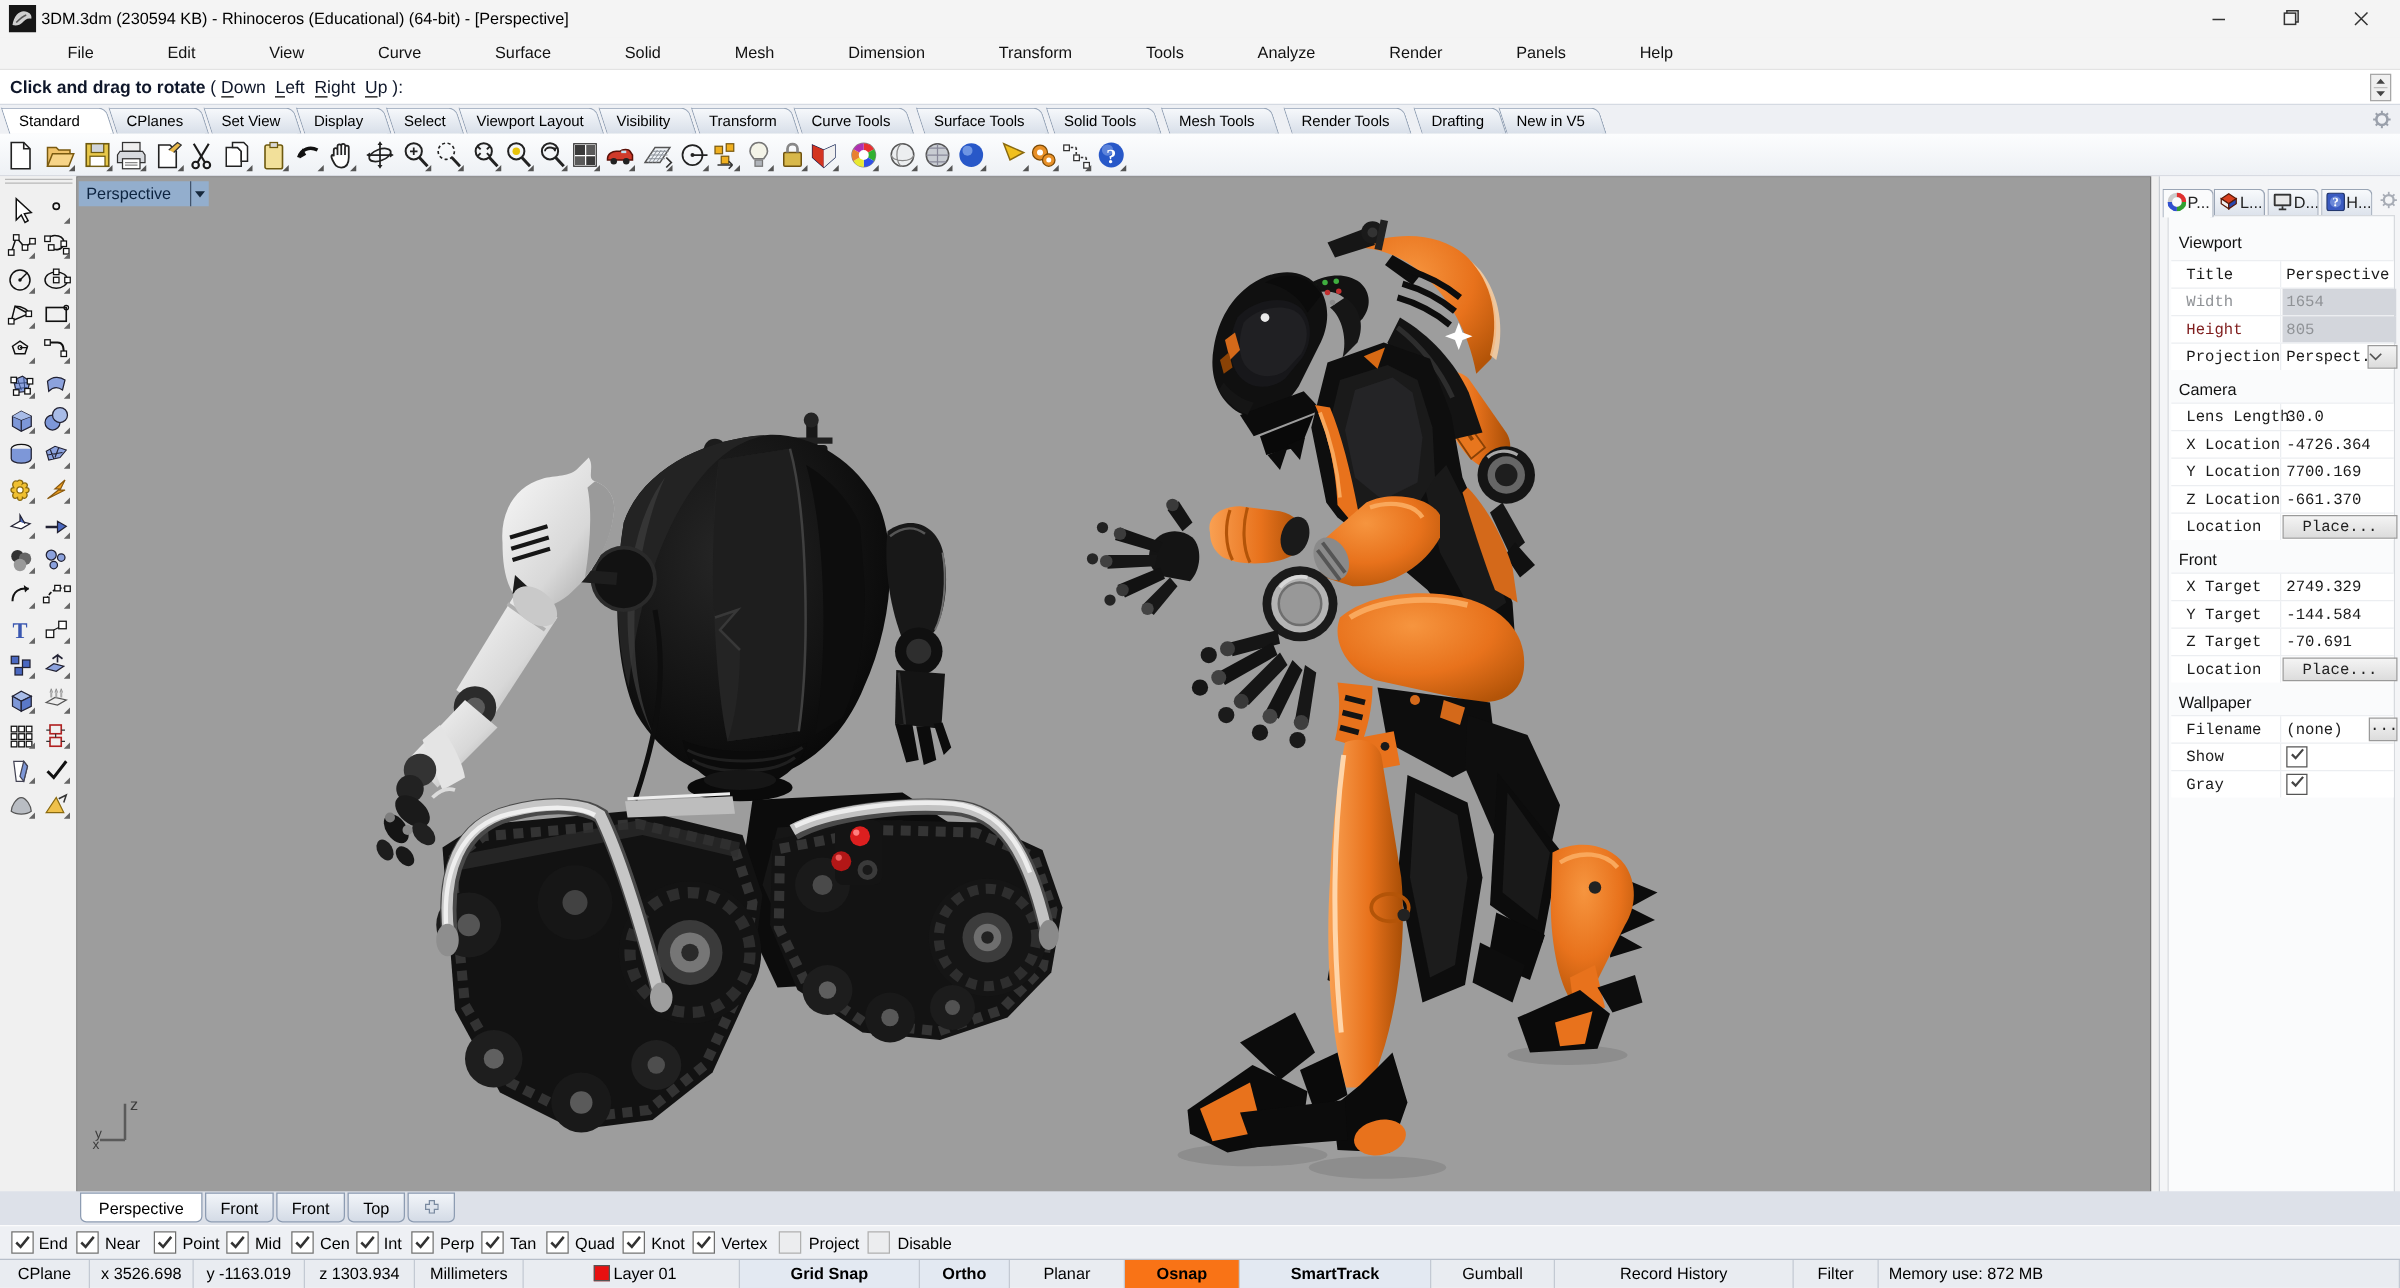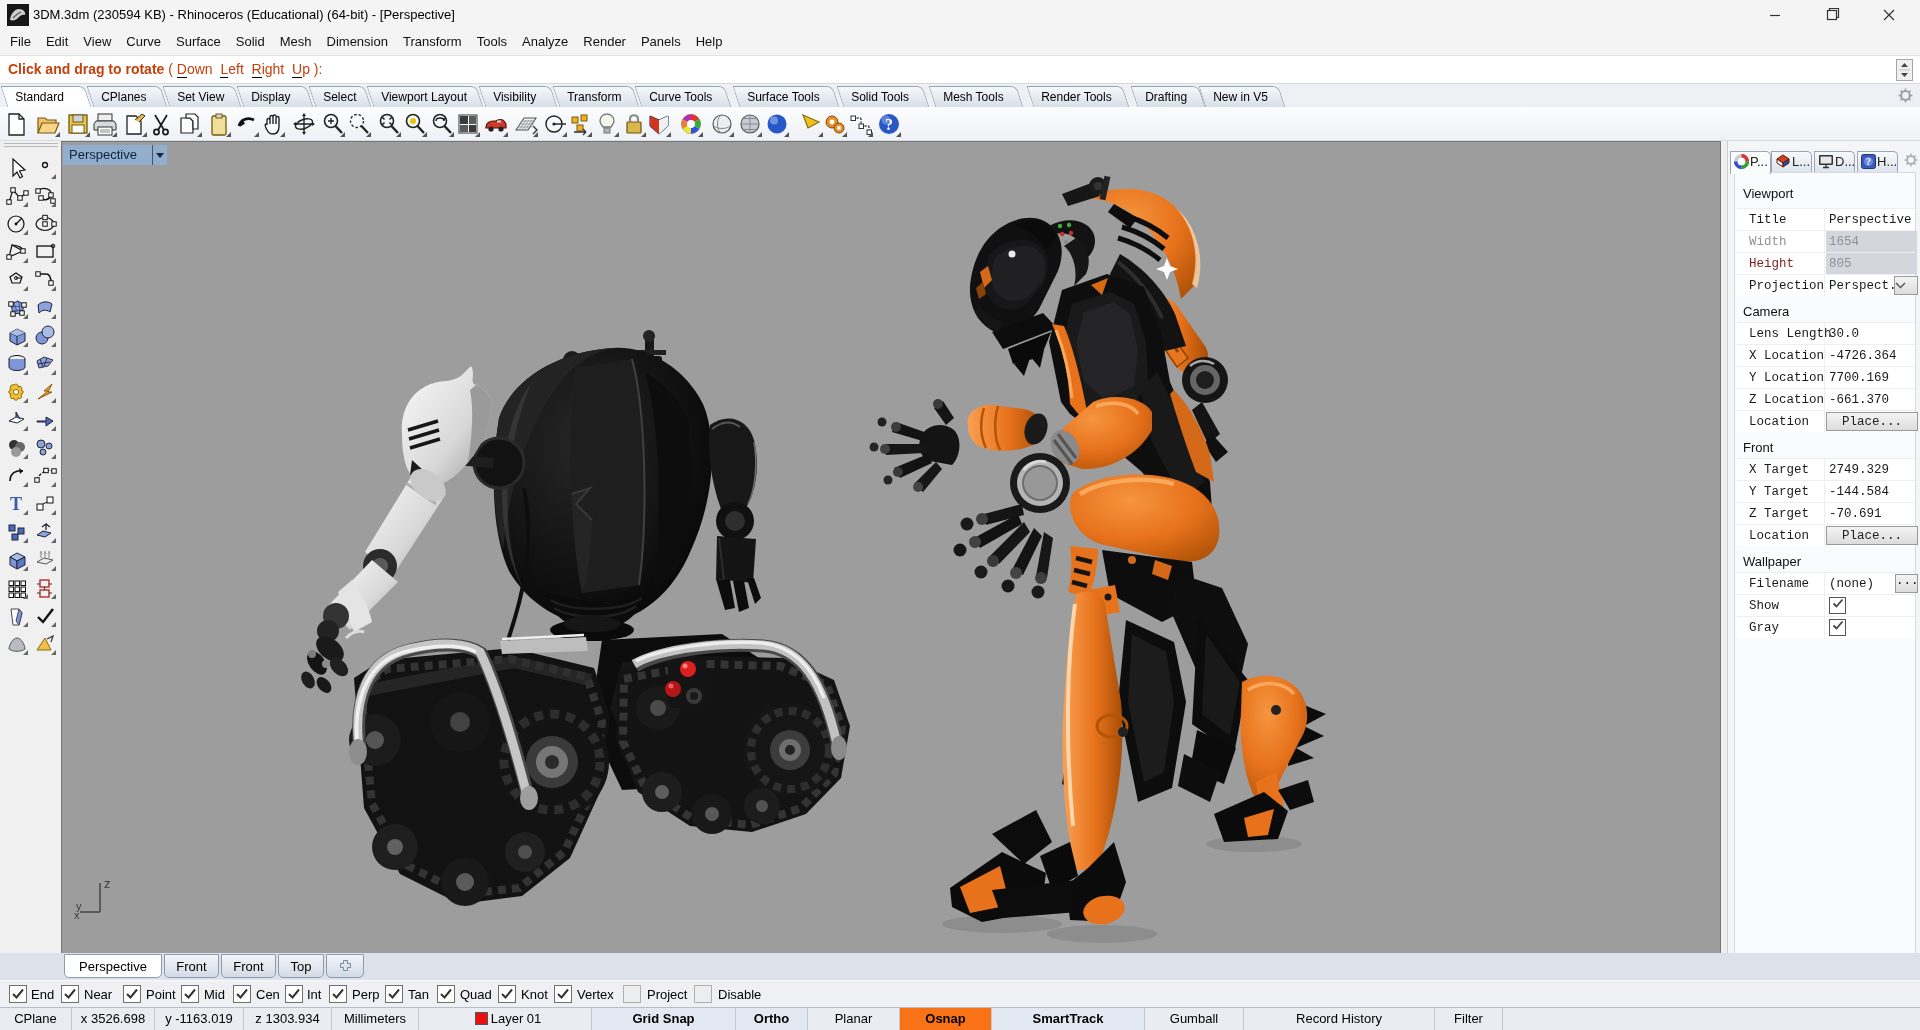--- a/index.html
+++ b/index.html
@@ -2,23 +2,23 @@
 <html><head>
 <meta charset="utf-8">
 <style>
   * { margin:0; padding:0; box-sizing:border-box; }
   html,body { width:1920px; height:1030px; overflow:hidden; font-family:"Liberation Sans", sans-serif; background:#f0f0f0; }
   .abs { position:absolute; }
   #titlebar { left:0; top:0; width:1920px; height:30px; background:#f4f4f4; }
   #titlebar .ttext { left:33px; top:7px; font-size:13px; color:#000; }
   .winbtn { top:0; height:30px; width:46px; }
   #menubar { left:0; top:30px; width:1920px; height:25px; background:#f4f4f4; }
-  .mitem { display:inline-block; font-size:13px; color:#111; padding:4px 7px 0 8px; }
+  .mitem { display:inline-block; font-size:13px; color:#111; padding:4px 7px 0 8px;margin-left:44px; }
   #cmdbar { left:0; top:55px; width:1920px; height:29px; background:#fff; border-top:1px solid #e3e3e3; border-bottom:1px solid #d5dae2; }
-  #cmdtext { left:8px; top:5px; font-size:14px; color:#c2410c; }
+  #cmdtext { left:8px; top:5px; font-size:14px; color:#0f172a; }
   #tabbar { left:0; top:84px; width:1920px; height:23px; background:#eef0f4; }
   .ttab { position:absolute; top:2px; height:21px; font-size:12px; color:#000; background:linear-gradient(#f6f8fb,#d8dfe9); border:1px solid #97a5b8; border-bottom:none; border-radius:0 6px 0 0; padding:3px 10px 0 10px; transform:skewX(18deg); }
   .ttab span { display:inline-block; transform:skewX(-18deg); }
   .ttab.active { background:#fff; z-index:5; }
   #toolbar { left:0; top:107px; width:1920px; height:34px; background:linear-gradient(#fcfdfe,#eef1f5); border-bottom:1px solid #d8dbe2; }
   #sidebar { left:0; top:141px; width:62px; height:812px; background:#f0f0f0; }
   #viewport { left:62px; top:142px; width:1658px; height:811px; background:#9d9d9d; outline:1px solid #777; }
   #vplabel { left:63px; top:145px; width:89px; height:20px; background:#93aecd; color:#0d2440; font-size:13px; padding:2px 0 0 6px; }
   #vplabel2 { left:152px; top:145px; width:15px; height:20px; background:#93aecd; border-left:1px solid #41536b; }
   #rpanel { left:1727px; top:141px; width:193px; height:835px; background:#f4f5f7; border-left:1px solid #c9cdd3; }
@@ -1060,13 +1060,14 @@
   <div class="scell" style="left:332px;width:87px">Millimeters</div>
   <div class="scell" style="left:419px;width:173px;text-align:center"><span style="display:inline-block;width:13px;height:13px;background:#e81010;border:1px solid #555;margin:1px 3px -2px 6px"></span>Layer 01</div>
   <div class="scell" style="left:592px;width:144px;font-weight:bold;background:#e3e9f2">Grid Snap</div>
   <div class="scell" style="left:736px;width:72px;font-weight:bold;background:#e3e9f2">Ortho</div>
   <div class="scell" style="left:808px;width:92px">Planar</div>
   <div class="scell" style="left:900px;width:92px;font-weight:bold;background:#f97316">Osnap</div>
   <div class="scell" style="left:992px;width:153px;font-weight:bold;background:#e3e9f2">SmartTrack</div>
   <div class="scell" style="left:1145px;width:99px">Gumball</div>
   <div class="scell" style="left:1244px;width:191px">Record History</div>
   <div class="scell" style="left:1435px;width:68px">Filter</div>
+  <div class="scell" style="left:1503px;width:417px;text-align:left;padding-left:8px">Memory use: 872 MB</div>
 </div>
 
 </body></html>

